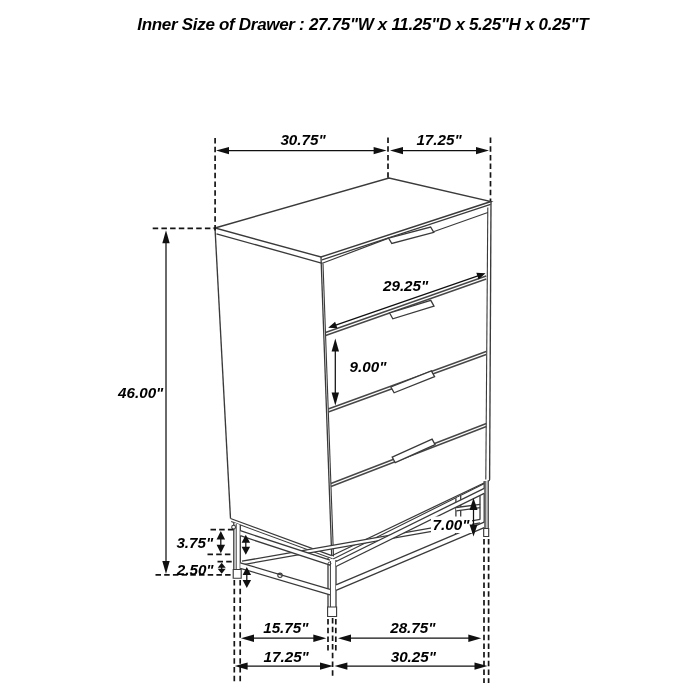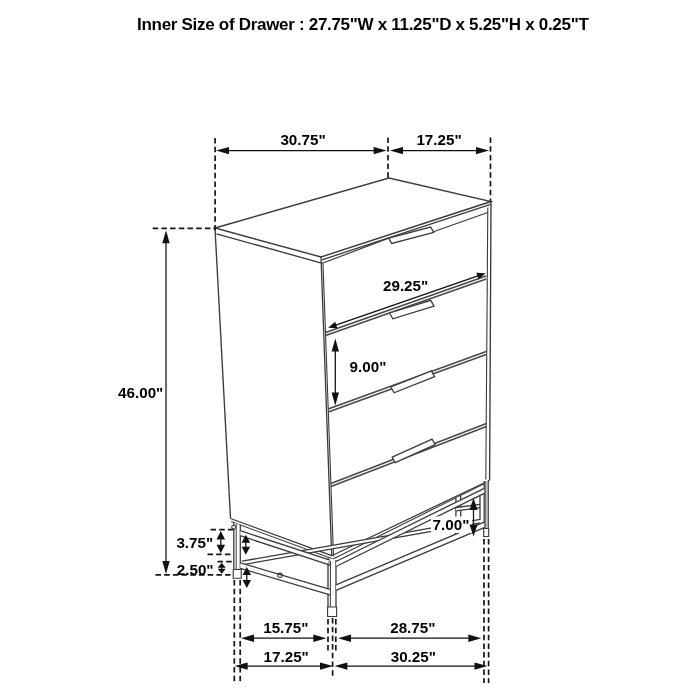--- a/index.html
+++ b/index.html
@@ -1,17 +1,17 @@
 <!DOCTYPE html>
 <html><head>
 <meta charset="utf-8">
 <style>
   html,body { margin:0; padding:0; background:#ffffff; }
   .page { position:relative; width:700px; height:700px; background:#ffffff;
-           font-family:"Liberation Sans", sans-serif; -webkit-font-smoothing: antialiased; }
+           font-family:"Liberation Sans", sans-serif;font-style:italic; -webkit-font-smoothing: antialiased; }
   svg text { font-family:"Liberation Sans", sans-serif; -webkit-font-smoothing: antialiased; }
 </style>
 </head>
 <body>
 <div class="page">
 <svg width="700" height="700" viewBox="0 0 700 700">
 
 <g>
 <text x="362.8" y="29.7" font-size="17" text-anchor="middle" fill="#000000" font-weight="bold" letter-spacing="-0.3">Inner Size of Drawer : 27.75"W x 11.25"D x 5.25"H x 0.25"T</text>
 </g>

